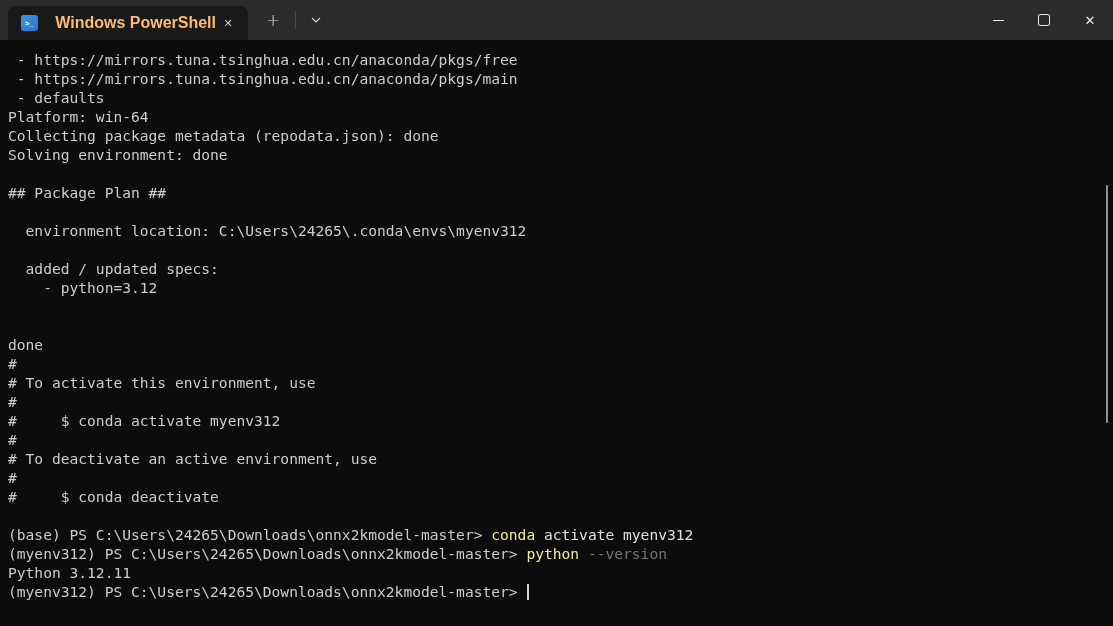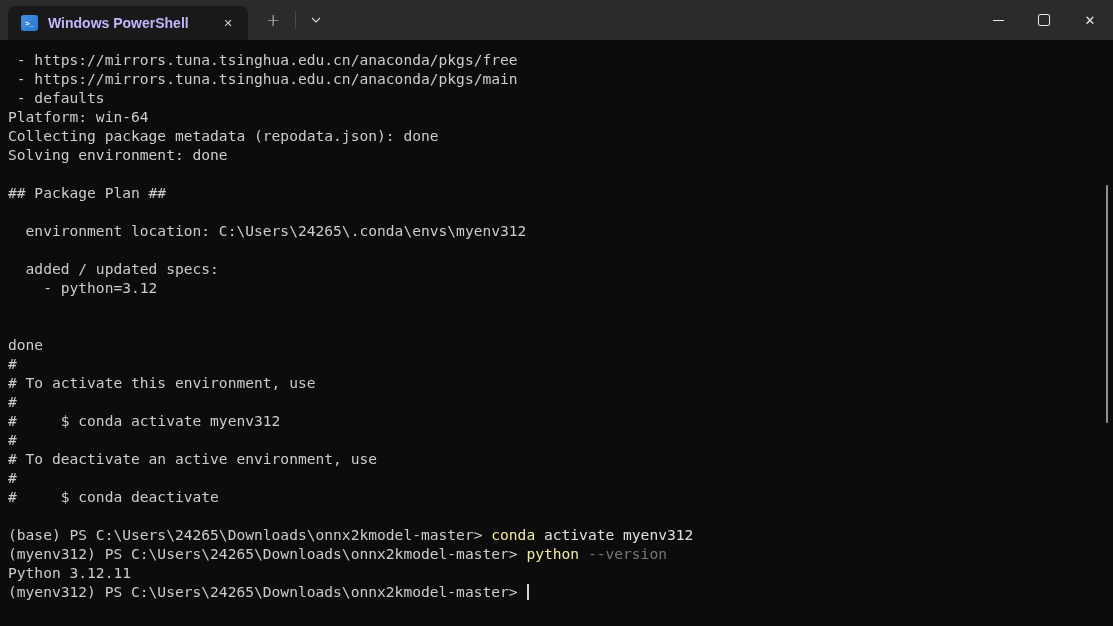--- a/index.html
+++ b/index.html
@@ -23,24 +23,24 @@
     width:17px;height:16px;margin:0 10px 0 13px;border-radius:3px;
     background:linear-gradient(135deg,#4490e2,var(--icon_blue,#2878d2));
     display:flex;align-items:center;justify-content:center;flex:none;
   }
   .ps-icon span{
     color:#fff;font-family:"Liberation Sans",sans-serif;
     font-size:8px;font-weight:700;letter-spacing:0;line-height:1;
     transform:translateY(1px);
   }
   .tab-title{
-    flex:1;color:#c4b5fd;
+    flex:1;color:#fdba74;
     font-family:"Liberation Sans",sans-serif;
-    font-size:14px;font-weight:600;
-    white-space:nowrap;overflow:hidden;
+    font-size:16px;font-weight:600;
+    white-space:nowrap;overflow:hidden;text-align:right;
   }
   .tab-close{
     width:24px;height:24px;margin-right:8px;border-radius:4px;flex:none;
     display:flex;align-items:center;justify-content:center;
     color:#cfcfcf;font-size:11px;cursor:pointer;
     font-family:"DejaVu Sans",sans-serif;
   }
   .newtab-btn{
     width:38px;margin-left:6px;display:flex;align-items:center;justify-content:center;
     color:#d6d6d6;font-size:17px;font-weight:300;cursor:pointer;

